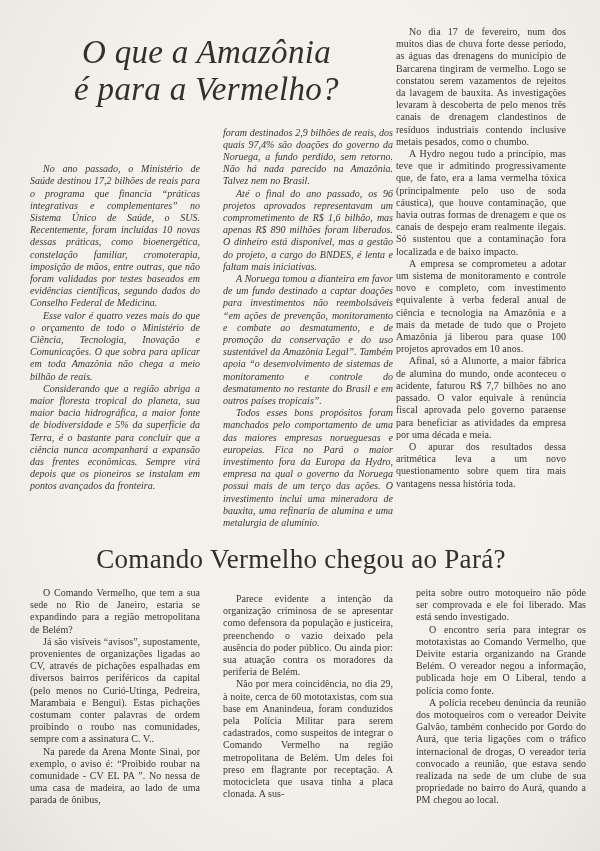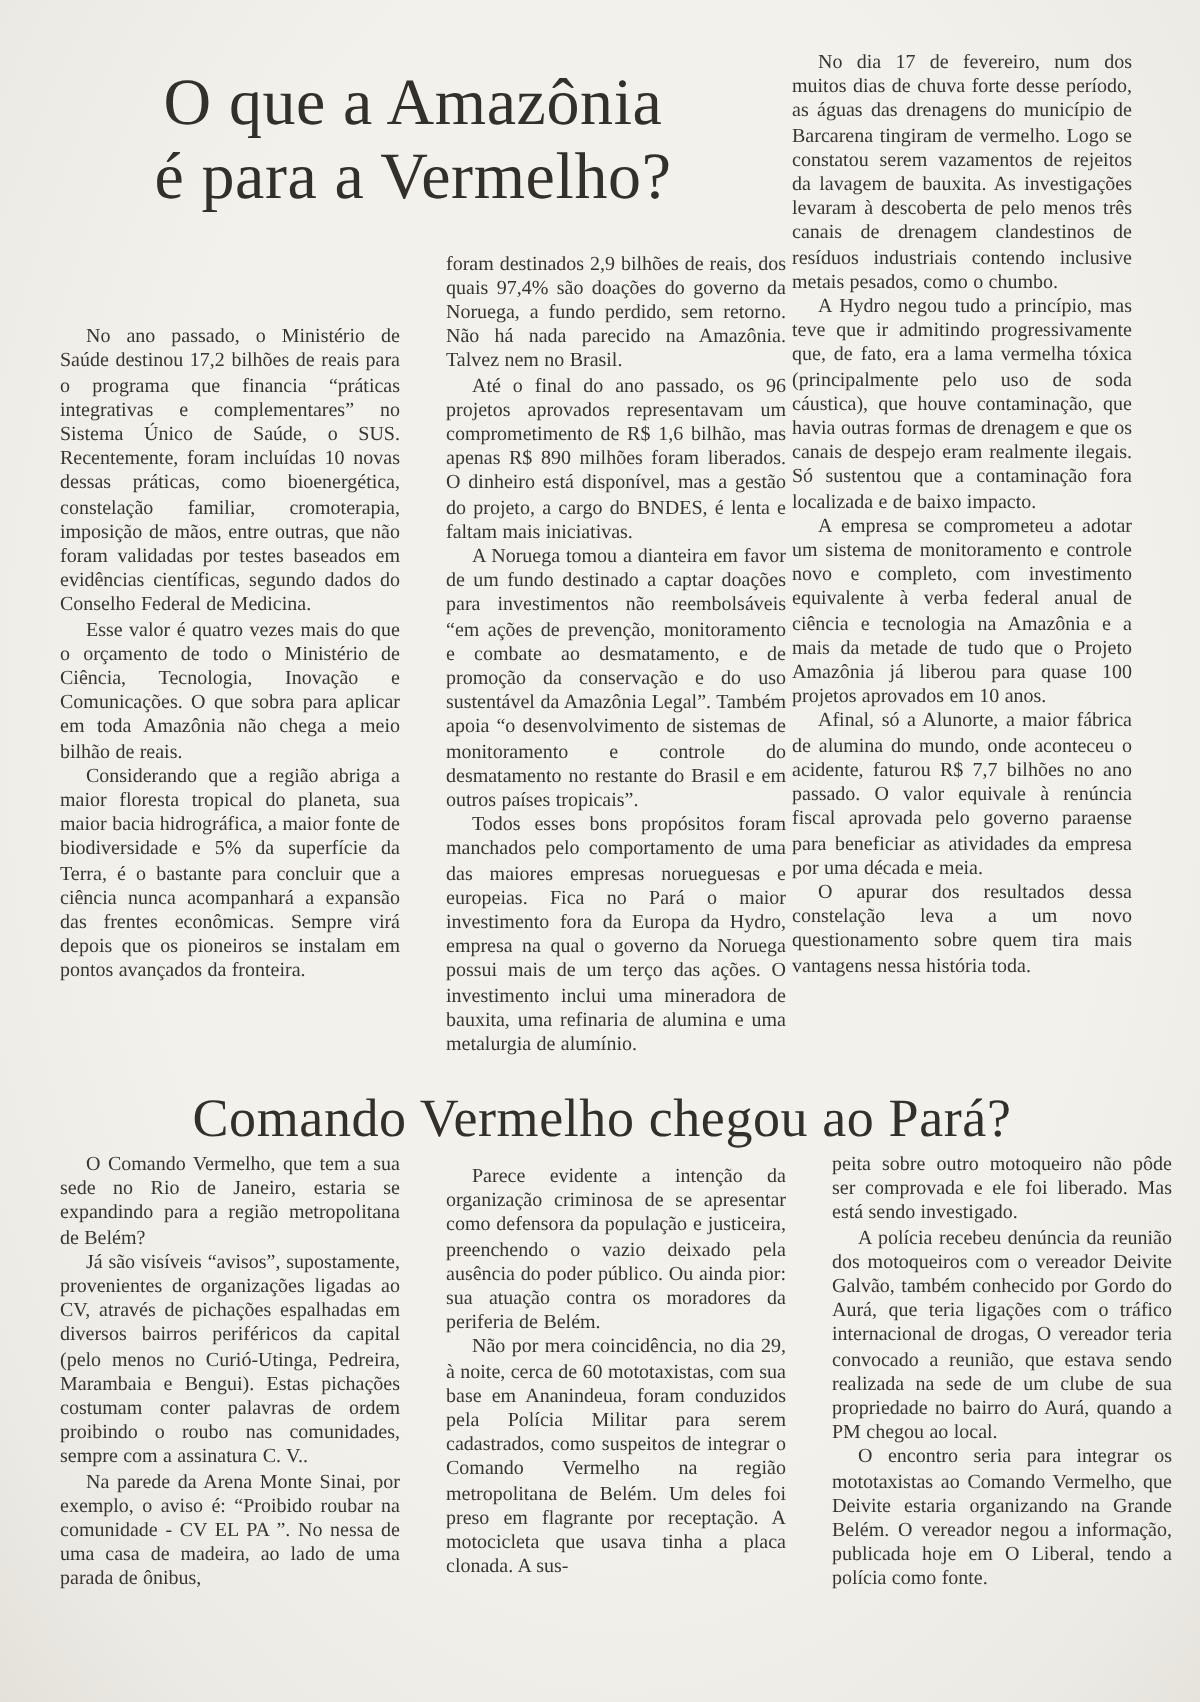--- a/index.html
+++ b/index.html
@@ -16,23 +16,23 @@
     padding:26px 28px 0 30px;
   }
   .title {
     font-weight:400;
     text-align:center;
     color:#332f29;
     margin:0;
   }
   .t1 { font-size:33px; line-height:1.13; margin:8px 0 18px; letter-spacing:0.3px; }
   .t1 .tl { display:block; }
-  .t2 { font-size:27px; line-height:1.1; margin:16px 0 2px; letter-spacing:0.3px; }
+  .t2 { font-size:27px; line-height:1.1; margin:16px 0 12px; letter-spacing:0.3px; }
   .article-1 { display:flex; gap:13px; align-items:flex-start; }
-  .a1-main { width:353px; flex:0 0 353px; }
+  .a1-main { width:353px; flex:0 0 353px;font-style:italic; }
   .cols { display:flex; gap:23px; align-items:center; }
   .col { width:170px; flex:0 0 170px; }
   .col p {
     margin:0;
     font-size:10px;
     line-height:12.2px;
     text-align:justify;
     text-indent:13px;
     word-spacing:0.2px;
   }
@@ -61,37 +61,37 @@
           <p>A Noruega tomou a dianteira em favor de um fundo destinado a captar doações para investimentos não reembolsáveis “em ações de prevenção, monitoramento e combate ao desmatamento, e de promoção da conservação e do uso sustentável da Amazônia Legal”. Também apoia “o desenvolvimento de sistemas de monitoramento e controle do desmatamento no restante do Brasil e em outros países tropicais”.</p>
           <p>Todos esses bons propósitos foram manchados pelo comportamento de uma das maiores empresas norueguesas e europeias. Fica no Pará o maior investimento fora da Europa da Hydro, empresa na qual o governo da Noruega possui mais de um terço das ações. O investimento inclui uma mineradora de bauxita, uma refinaria de alumina e uma metalurgia de alumínio.</p>
         </div>
       </div>
     </div>
     <div class="col">
       <p>No dia 17 de fevereiro, num dos muitos dias de chuva forte desse período, as águas das drenagens do município de Barcarena tingiram de vermelho. Logo se constatou serem vazamentos de rejeitos da lavagem de bauxita. As investigações levaram à descoberta de pelo menos três canais de drenagem clandestinos de resíduos industriais contendo inclusive metais pesados, como o chumbo.</p>
       <p>A Hydro negou tudo a princípio, mas teve que ir admitindo progressivamente que, de fato, era a lama vermelha tóxica (principalmente pelo uso de soda cáustica), que houve contaminação, que havia outras formas de drenagem e que os canais de despejo eram realmente ilegais. Só sustentou que a contaminação fora localizada e de baixo impacto.</p>
       <p>A empresa se comprometeu a adotar um sistema de monitoramento e controle novo e completo, com investimento equivalente à verba federal anual de ciência e tecnologia na Amazônia e a mais da metade de tudo que o Projeto Amazônia já liberou para quase 100 projetos aprovados em 10 anos.</p>
       <p>Afinal, só a Alunorte, a maior fábrica de alumina do mundo, onde aconteceu o acidente, faturou R$ 7,7 bilhões no ano passado. O valor equivale à renúncia fiscal aprovada pelo governo paraense para beneficiar as atividades da empresa por uma década e meia.</p>
-      <p>O apurar dos resultados dessa constelação leva a um novo questionamento sobre quem tira mais vantagens nessa história toda.</p>
+      <p>O apurar dos resultados dessa aritmética leva a um novo questionamento sobre quem tira mais vantagens nessa história toda.</p>
     </div>
   </section>
 
   <section class="article-2">
     <h1 class="title t2">Comando Vermelho chegou ao Pará?</h1>
     <div class="cols">
       <div class="col">
         <p>O Comando Vermelho, que tem a sua sede no Rio de Janeiro, estaria se expandindo para a região metropolitana de Belém?</p>
         <p>Já são visíveis “avisos”, supostamente, provenientes de organizações ligadas ao CV, através de pichações espalhadas em diversos bairros periféricos da capital (pelo menos no Curió-Utinga, Pedreira, Marambaia e Bengui). Estas pichações costumam conter palavras de ordem proibindo o roubo nas comunidades, sempre com a assinatura C. V..</p>
         <p>Na parede da Arena Monte Sinai, por exemplo, o aviso é: “Proibido roubar na comunidade - CV EL PA ”. No nessa de uma casa de madeira, ao lado de uma parada de ônibus,</p>
       </div>
       <div class="col">
         <p>Parece evidente a intenção da organização criminosa de se apresentar como defensora da população e justiceira, preenchendo o vazio deixado pela ausência do poder público. Ou ainda pior: sua atuação contra os moradores da periferia de Belém.</p>
         <p>Não por mera coincidência, no dia 29, à noite, cerca de 60 mototaxistas, com sua base em Ananindeua, foram conduzidos pela Polícia Militar para serem cadastrados, como suspeitos de integrar o Comando Vermelho na região metropolitana de Belém. Um deles foi preso em flagrante por receptação. A motocicleta que usava tinha a placa clonada. A sus-</p>
       </div>
       <div class="col">
         <p class="noindent">peita sobre outro motoqueiro não pôde ser comprovada e ele foi liberado. Mas está sendo investigado.</p>
+        <p>O encontro seria para integrar os mototaxistas ao Comando Vermelho, que Deivite estaria organizando na Grande Belém. O vereador negou a informação, publicada hoje em O Liberal, tendo a polícia como fonte.</p>
         <p>A polícia recebeu denúncia da reunião dos motoqueiros com o vereador Deivite Galvão, também conhecido por Gordo do Aurá, que teria ligações com o tráfico internacional de drogas, O vereador teria convocado a reunião, que estava sendo realizada na sede de um clube de sua propriedade no bairro do Aurá, quando a PM chegou ao local.</p>
-        <p>O encontro seria para integrar os mototaxistas ao Comando Vermelho, que Deivite estaria organizando na Grande Belém. O vereador negou a informação, publicada hoje em O Liberal, tendo a polícia como fonte.</p>
       </div>
     </div>
   </section>
 
 </div>
 
 </body></html>

